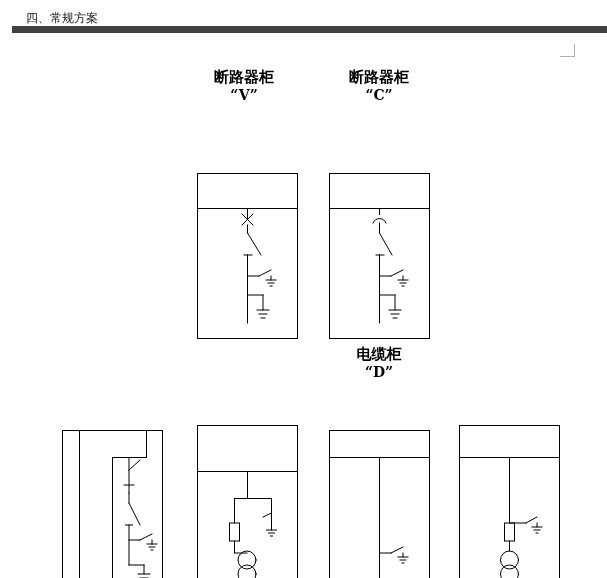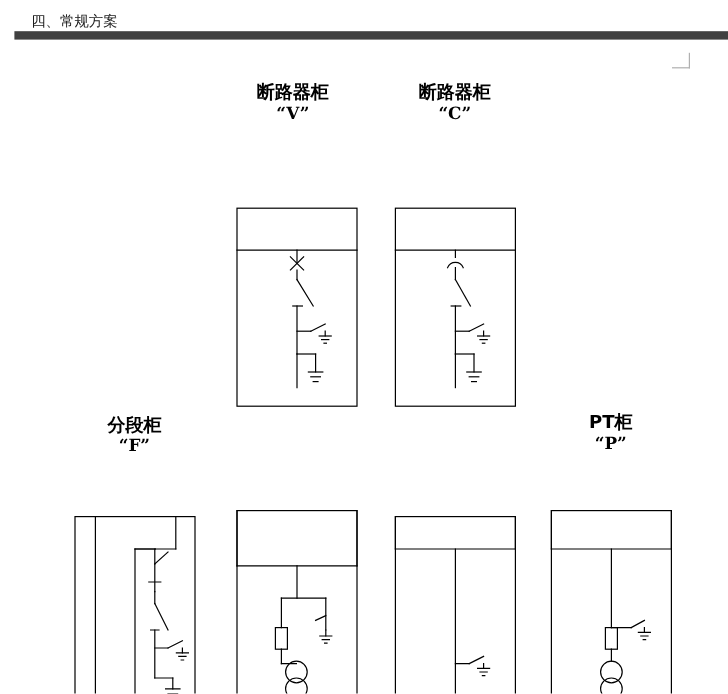--- a/index.html
+++ b/index.html
@@ -85,27 +85,23 @@
 
   <div class="cell-label" style="left:178px; top:35px; width:100px;">
     <span class="name">断路器柜</span>
     <span class="code">“V”</span>
   </div>
   <div class="cell-label" style="left:303px; top:35px; width:120px;">
     <span class="name">断路器柜</span>
     <span class="code">“C”</span>
   </div>
 
-  <div class="cell-label" style="left:46px; top:312px; width:100px;">
-    <span class="name">分段柜</span>
-    <span class="code">“F”</span>
-  </div>
-  <div class="cell-label" style="left:443px; top:310px; width:100px;">
-    <span class="name">PT柜</span>
-    <span class="code">“P”</span>
+  <div class="cell-label" style="left:313px; top:312px; width:100px;">
+    <span class="name">电缆柜</span>
+    <span class="code">“D”</span>
   </div>
 
   <svg width="607" height="545">
     <g stroke="#000" stroke-width="1" fill="none" stroke-linecap="square">
 
       <g>
         <rect x="181.5" y="140.5" width="100" height="165"></rect>
         <line x1="181.5" y1="175.5" x2="281.5" y2="175.5"></line>
 
         <line x1="231.5" y1="175.5" x2="231.5" y2="185.5"></line>

